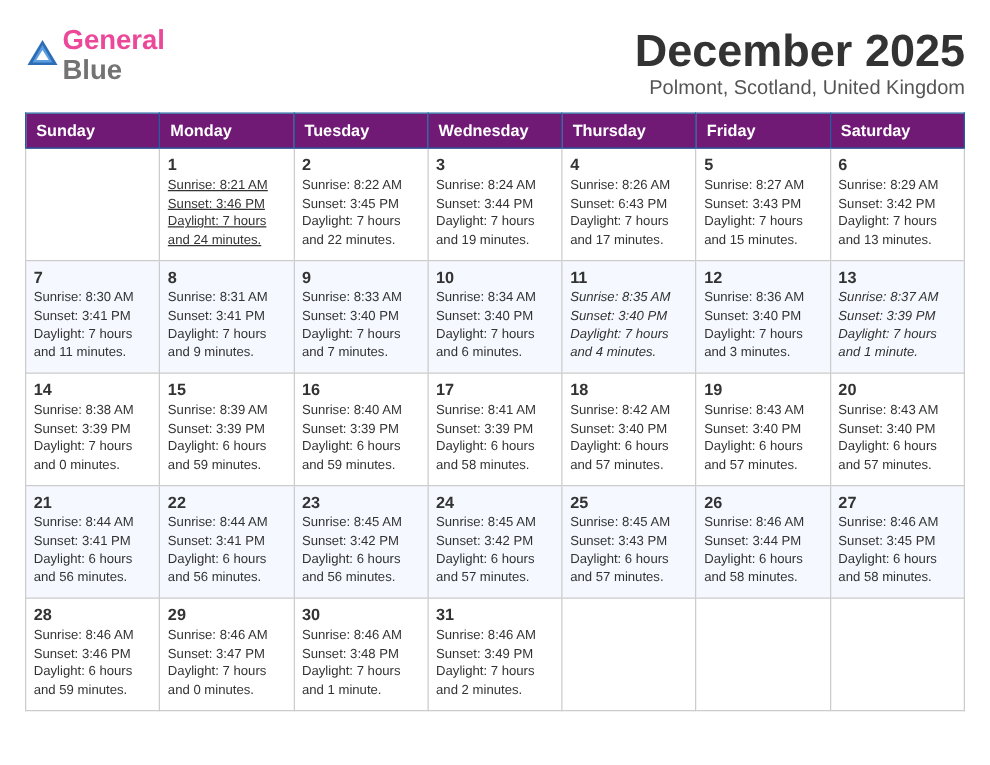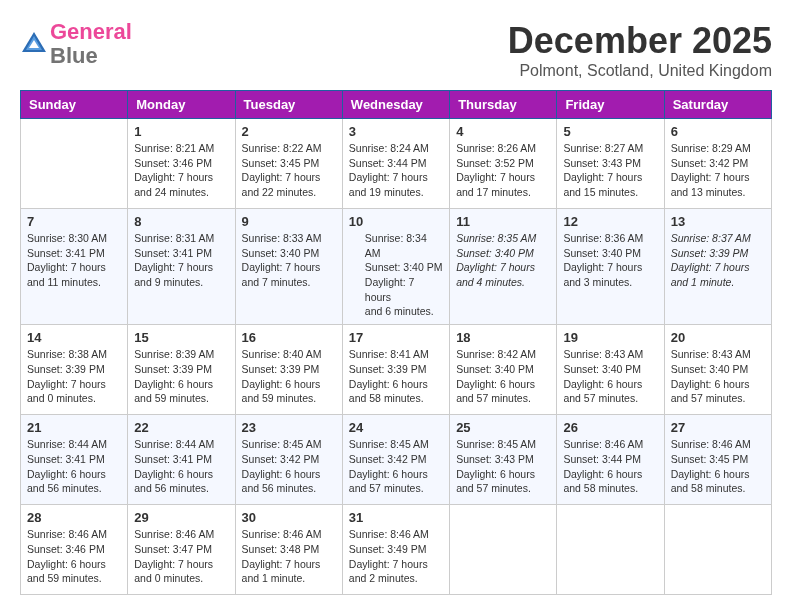--- a/index.html
+++ b/index.html
@@ -74,21 +74,21 @@
     .cell-info {
       font-size: 10.5px;
       line-height: 1.4;
       color: #333;
     }
     .empty-cell {
       background: #f9f9f9;
     }
     tr:nth-child(even) td { background-color: #f5f8ff; }
     tr:nth-child(odd) td { background-color: #fff; }
-    .calendar thead tr th { background-color: #a21caf; margin-left: 42px; }
+    .calendar thead tr th { background-color: #701a75; margin-left: 42px; }
   </style>
 </head>
 <body>
 
 <div class="header">
   <div class="logo">
     <svg class="logo-icon" viewBox="0 0 28 28" xmlns="http://www.w3.org/2000/svg">
       <polygon points="14,2 26,22 2,22" fill="#2c6db5"></polygon>
       <polygon points="14,6 22,20 6,20" fill="#5a9de0"></polygon>
       <polygon points="14,10 19,18 9,18" fill="#fff"></polygon>
@@ -114,21 +114,21 @@
         <th>Thursday</th>
         <th>Friday</th>
         <th>Saturday</th>
       </tr>
   </thead>
   <tbody id="calendar-body">
   <tr>
         <td class="empty-cell"></td>
         <td>
           <div class="day-number">1</div>
-          <div class="cell-info" style="white-space: pre-line;">Sunrise: 8:21 AM
+          <div class="cell-info" style="white-space: pre-line; text-decoration: underline;">Sunrise: 8:21 AM
 Sunset: 3:46 PM
 Daylight: 7 hours
 and 24 minutes.</div>
         </td>
         <td>
           <div class="day-number">2</div>
           <div class="cell-info" style="white-space: pre-line;">Sunrise: 8:22 AM
 Sunset: 3:45 PM
 Daylight: 7 hours
 and 22 minutes.</div>
@@ -136,21 +136,21 @@
         <td>
           <div class="day-number">3</div>
           <div class="cell-info" style="white-space: pre-line;">Sunrise: 8:24 AM
 Sunset: 3:44 PM
 Daylight: 7 hours
 and 19 minutes.</div>
         </td>
         <td>
           <div class="day-number">4</div>
           <div class="cell-info" style="white-space: pre-line;">Sunrise: 8:26 AM
-Sunset: 3:52 PM
+Sunset: 6:43 PM
 Daylight: 7 hours
 and 17 minutes.</div>
         </td>
         <td>
           <div class="day-number">5</div>
           <div class="cell-info" style="white-space: pre-line;">Sunrise: 8:27 AM
 Sunset: 3:43 PM
 Daylight: 7 hours
 and 15 minutes.</div>
         </td>
@@ -179,21 +179,21 @@
         </td>
         <td>
           <div class="day-number">9</div>
           <div class="cell-info" style="white-space: pre-line;">Sunrise: 8:33 AM
 Sunset: 3:40 PM
 Daylight: 7 hours
 and 7 minutes.</div>
         </td>
         <td>
           <div class="day-number">10</div>
-          <div class="cell-info" style="white-space: pre-line; margin-left: 16px;">Sunrise: 8:34 AM
+          <div class="cell-info" style="white-space: pre-line;">Sunrise: 8:34 AM
 Sunset: 3:40 PM
 Daylight: 7 hours
 and 6 minutes.</div>
         </td>
         <td>
           <div class="day-number">11</div>
           <div class="cell-info" style="white-space: pre-line; font-style: italic;">Sunrise: 8:35 AM
 Sunset: 3:40 PM
 Daylight: 7 hours
 and 4 minutes.</div>

